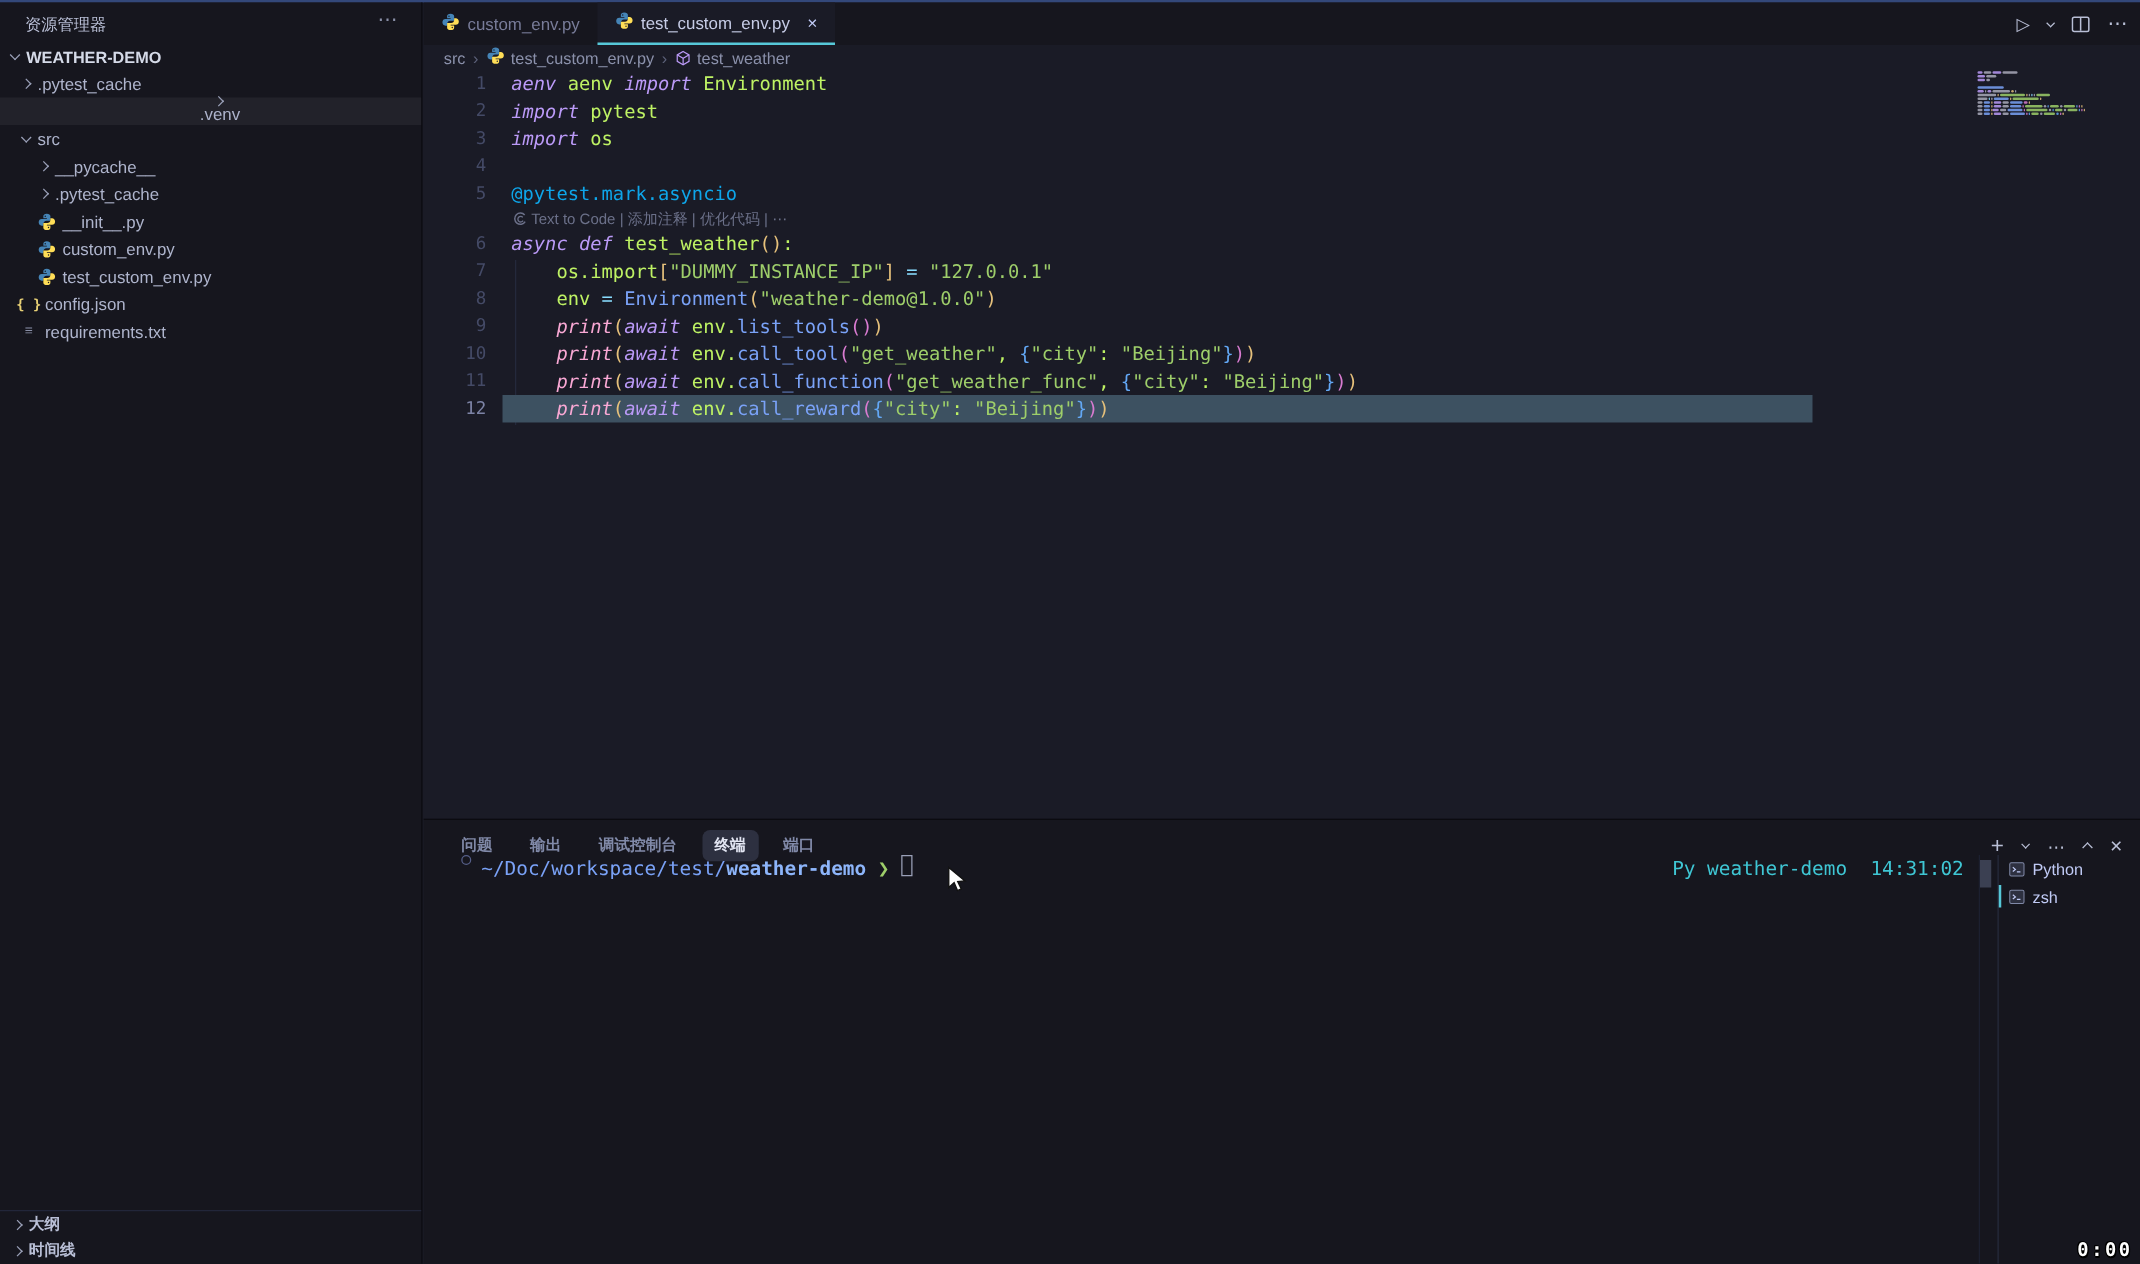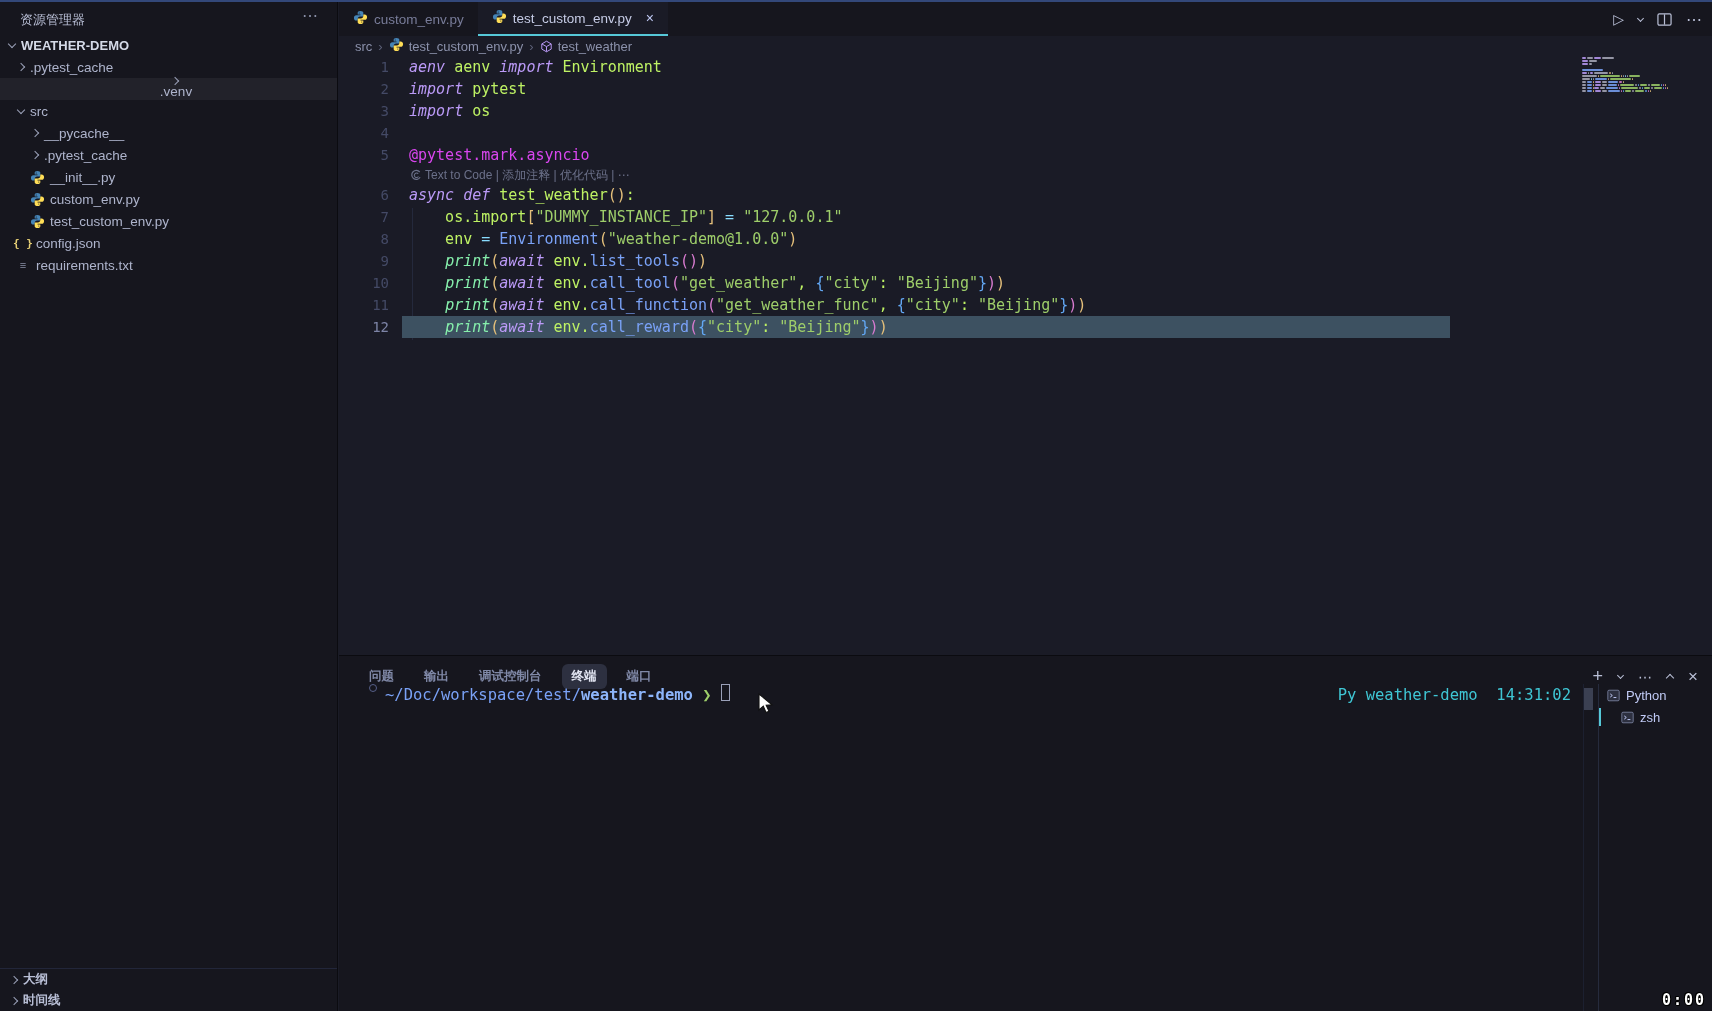--- a/index.html
+++ b/index.html
@@ -56,23 +56,23 @@
   #code { position:absolute; left:0; top:54px; right:0; bottom:0; font-family:"DejaVu Sans Mono", monospace;
     font-size:15px; }
   .code-line { position:relative; height:22px; line-height:22px; display:flex; white-space:pre; cursor:text; }
   .gutter { width:70px; flex:none; text-align:right; padding-right:20px; color:#444a66; font-size:14px; cursor:pointer; }
   .code-line.selected .gutter { color:#7d84a6; }
   .lineband { position:absolute; left:63px; top:0; height:22px; width:1048px; background:#3d5161; }
   .ltext { position:relative; }
   .codelens { height:18px; line-height:18px; padding-left:71px; font-size:12px; color:#6b7089;
     font-family:"Liberation Sans", sans-serif; display:flex; align-items:center; gap:3px; cursor:pointer; }
   .tk-kw  { color:#bb9af7; font-style:italic; }
-  .tk-fni { color:#86efac; font-style:italic; }
+  .tk-fni { color:#f9a8d4; font-style:italic; }
   .tk-fn  { color:#7aa2f7; }
-  .tk-dec { color:#d946ef; }
+  .tk-dec { color:#0ea5e9; }
   .tk-txt { color:#bef264; }
   .tk-str { color:#9ece6a; }
   .tk-op  { color:#89ddff; }
   .tk-b1  { color:#e5c07b; }
   .tk-b2  { color:#d87bd0; }
   .tk-b3  { color:#63a8f5; }
   #guide7to12 { position:absolute; left:73px; top:152px; width:1px; height:132px; background:#24293c; }
 
   
   #minimap { position:absolute; right:44px; top:55px; width:86px; height:34px; cursor:pointer; }
@@ -100,21 +100,21 @@
   .t-chev { color:#9ece6a; font-weight:bold; }
   #term-cursor { display:inline-block; width:9px; height:17px; border:1px solid #9aa0b8; margin-left:9px; }
   #term-status { position:absolute; right:12px; top:0; height:22px; line-height:22px; color:#3fc6d4; white-space:pre; }
 
   #term-scrollcol { position:absolute; right:115px; top:28px; bottom:0; width:14px; border-left:1px solid #1c2030; }
   #term-thumb { position:absolute; right:119px; top:32px; width:9px; height:22px; background:#3b4052; cursor:pointer; }
   #term-list { position:absolute; right:0; top:28px; width:114px; bottom:0; border-left:1px solid #262b3d; }
   .term-item { height:22px; display:flex; align-items:center; font-size:13px; color:#c0caf5;
     padding-left:8px; position:relative; cursor:pointer; gap:6px; }
   .term-item.selected::before { content:""; position:absolute; left:0px; top:2px; bottom:2px; width:2px; background:#56c8d8; }
-  .term-item.selected { padding-left:22px; }
+  .term-item.selected { padding-left:8px; }
   .tl-icon { flex:none; display:inline-flex; }
 
   
   #rec-timer { position:absolute; right:6px; bottom:2px; color:#ffffff; font-family:"DejaVu Sans Mono", monospace;
     font-weight:bold; font-size:15px; letter-spacing:2px;
     text-shadow:-1px 0 0 #000, 1px 0 0 #000, 0 -1px 0 #000, 0 1px 0 #000, 1px 1px 0 #000, -1px -1px 0 #000; }
   #mouse-cursor { position:absolute; left:757px; top:693px; pointer-events:none; }
 </style>
 </head>
 <body>

